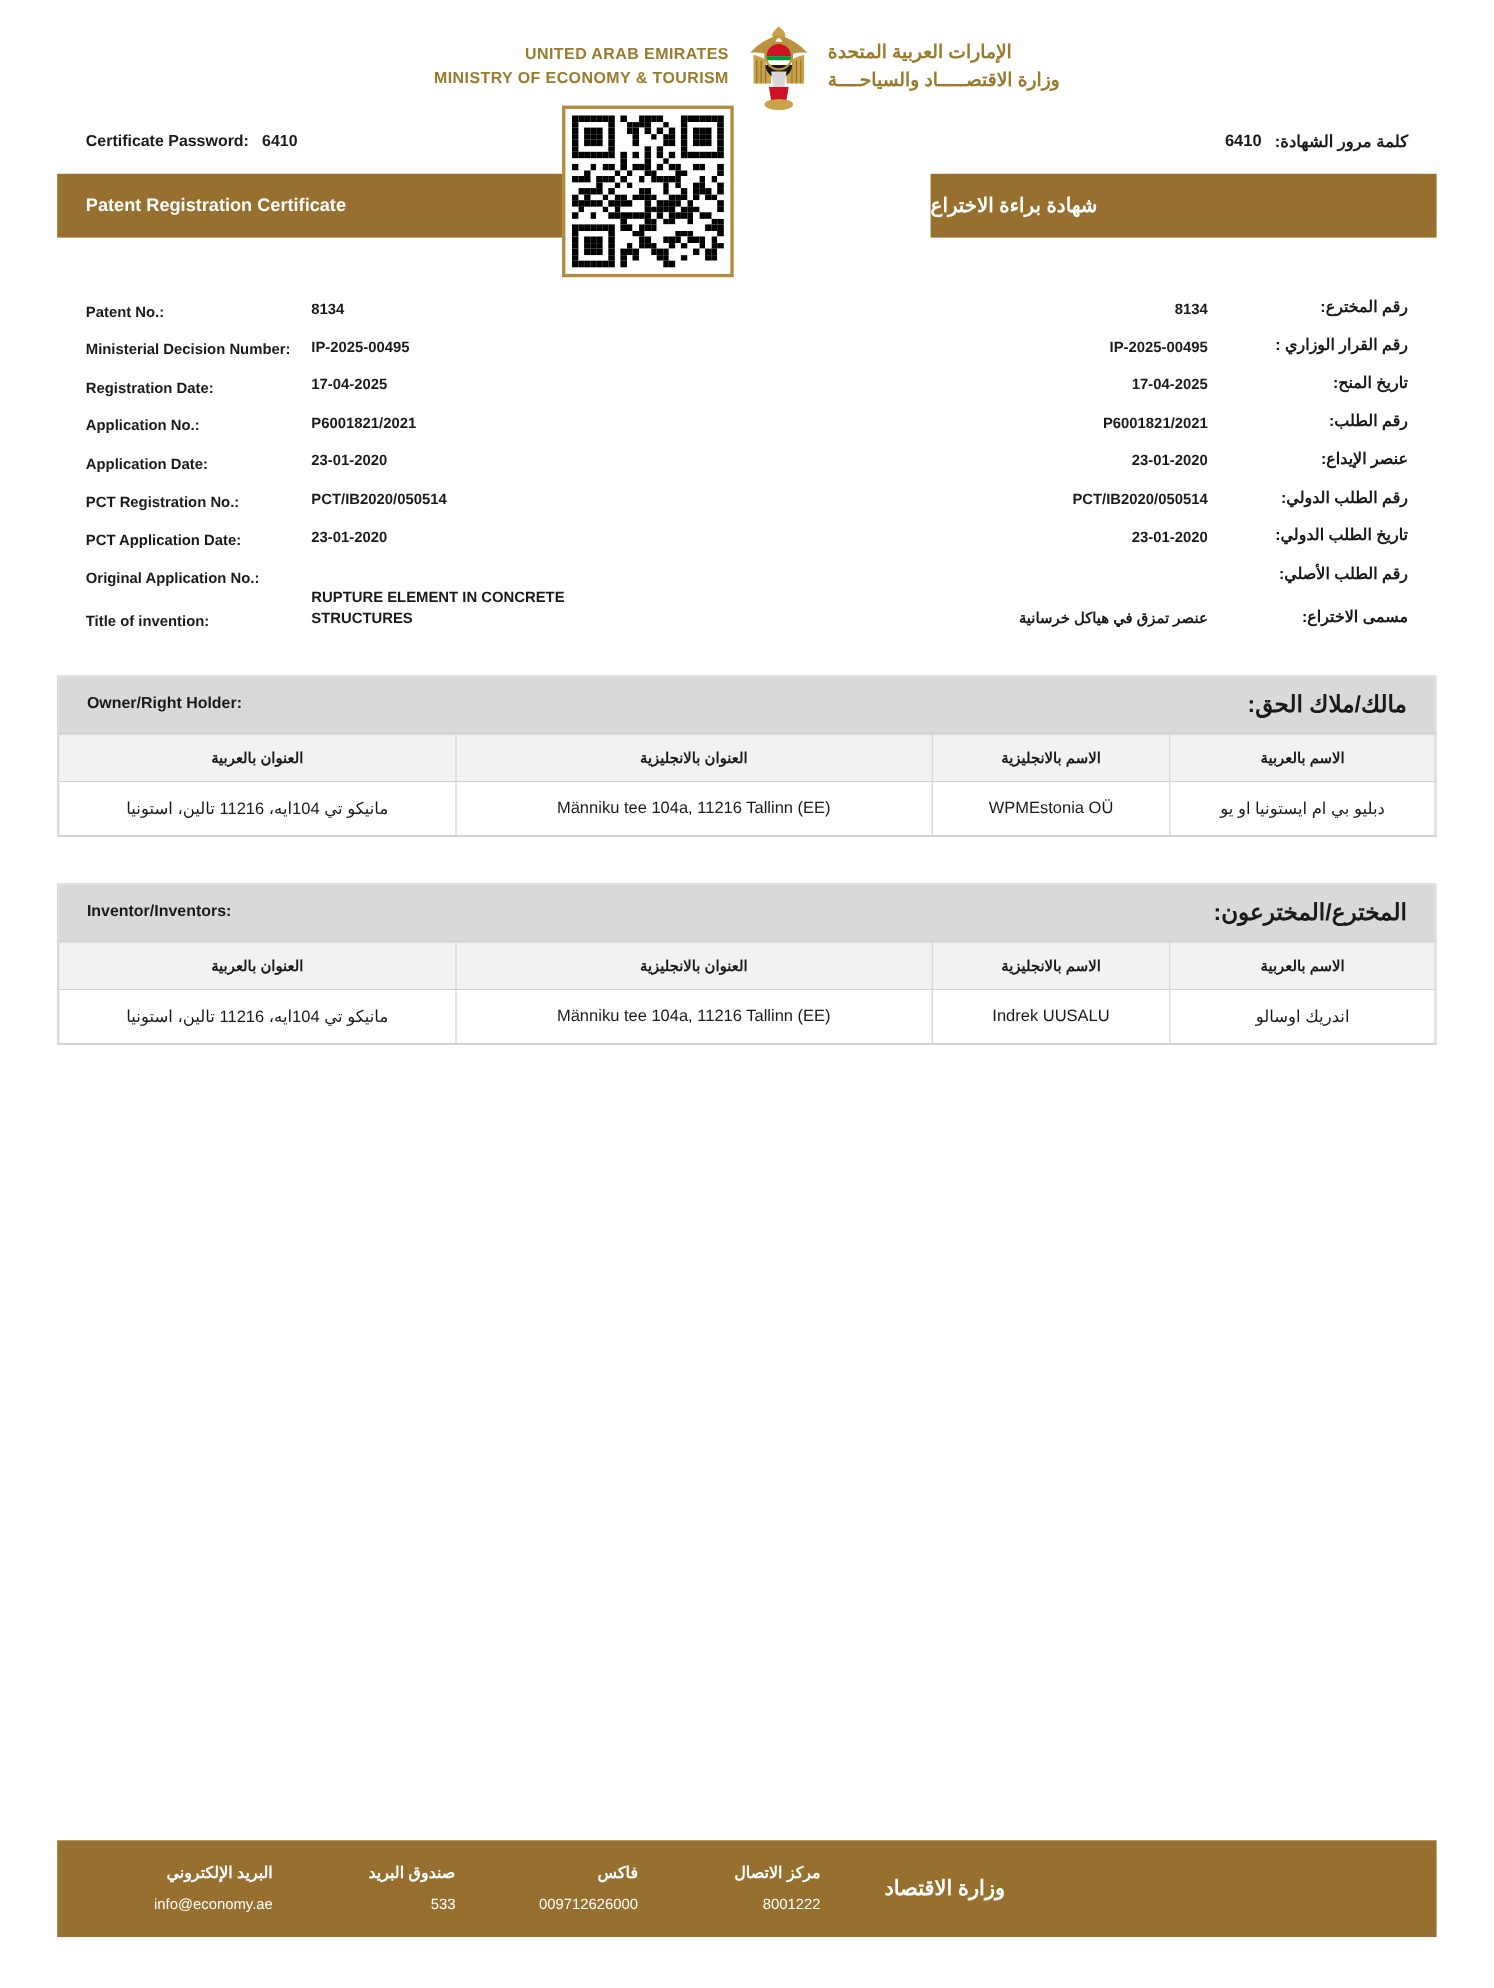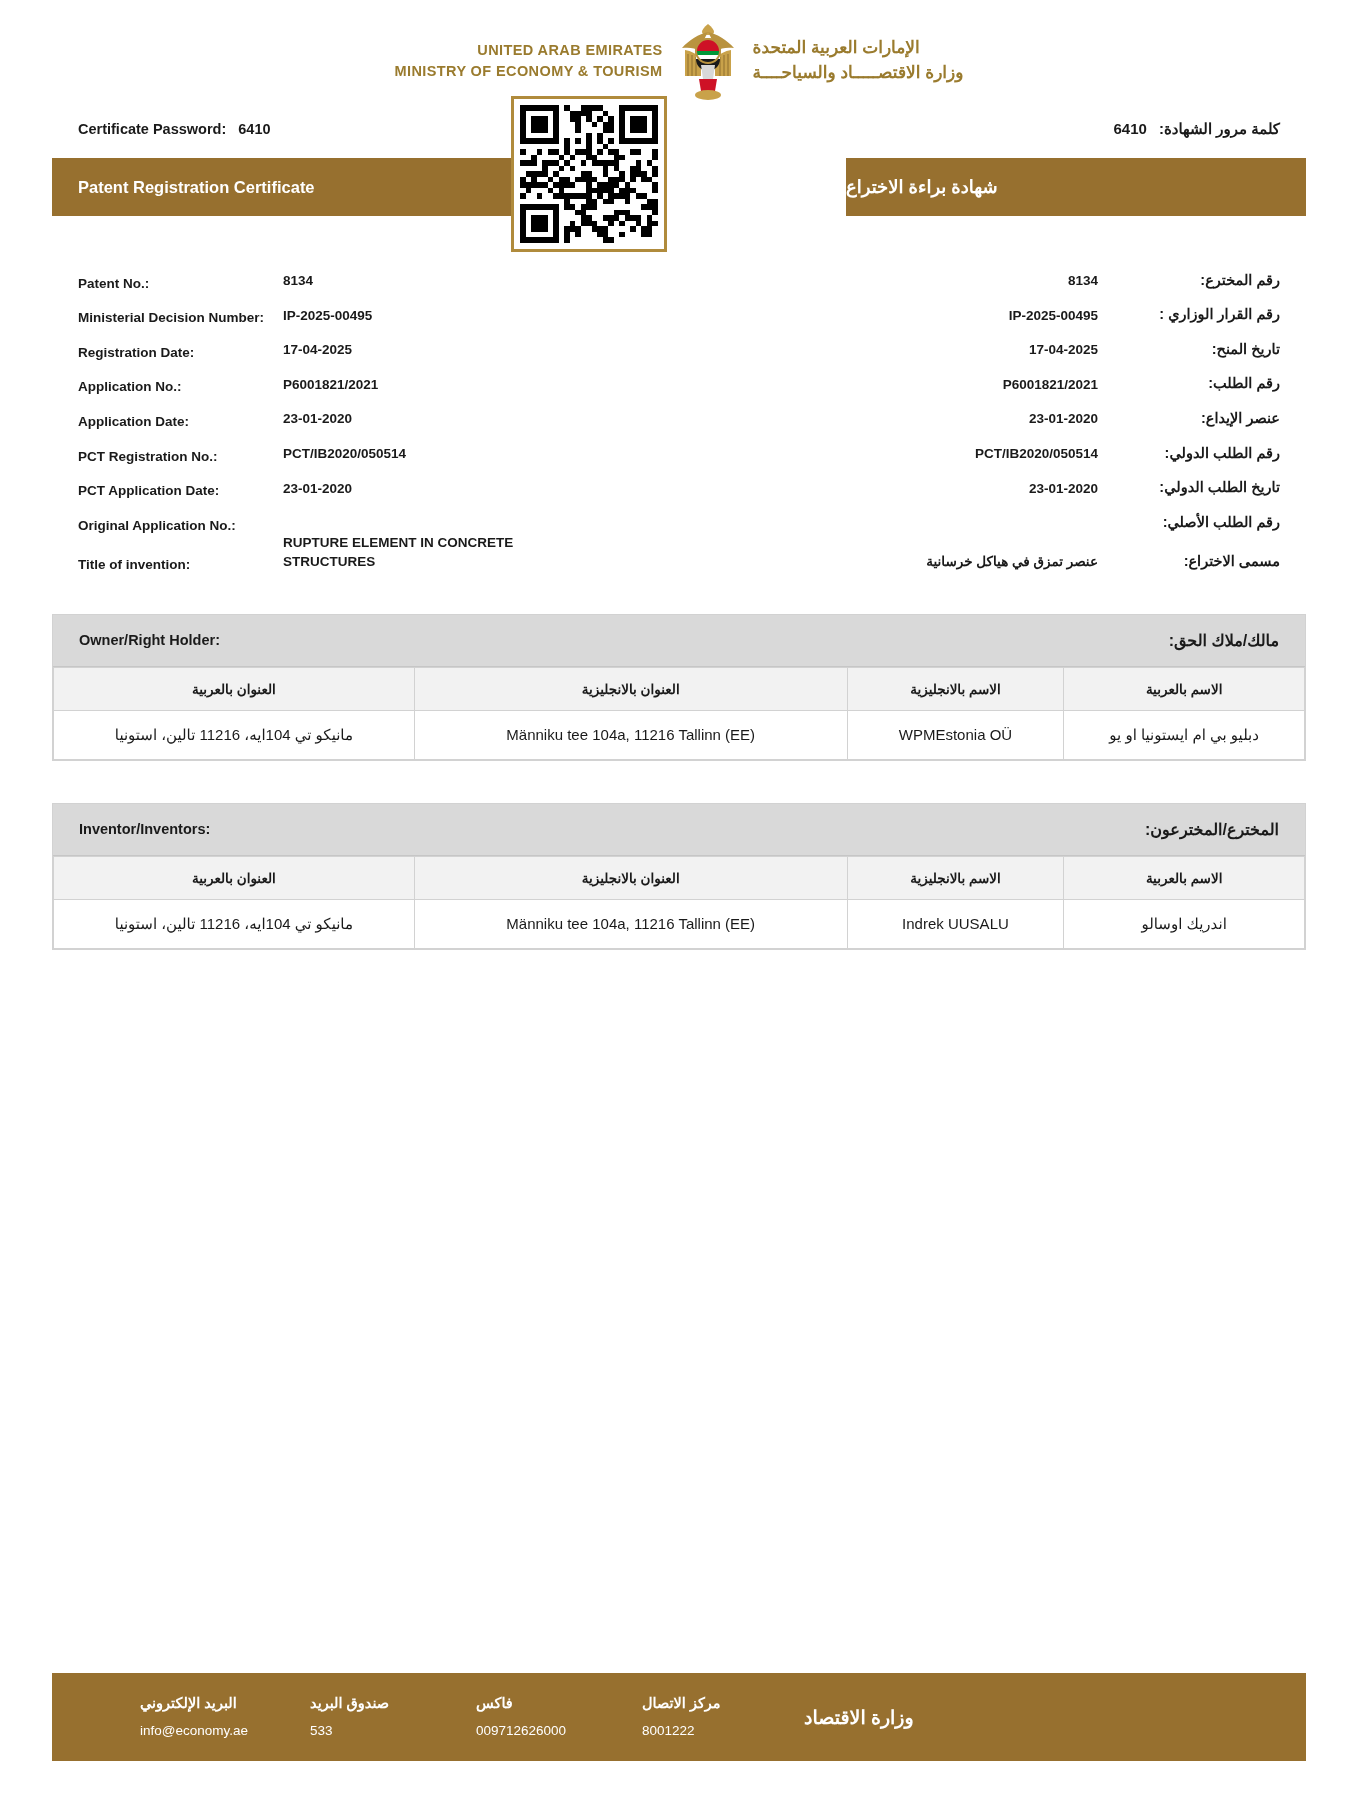--- a/index.html
+++ b/index.html
@@ -149,21 +149,21 @@
     background:#d9d9d9;
     display:flex;
     align-items:center;
     justify-content:space-between;
     height:52px;
     padding:0 26px;
     box-sizing:border-box;
     border-bottom:1px solid #c6c6c6;
   }
   .party-head .en{font-size:14.5px;font-weight:bold;}
-  .party-head .ar{font-size:16px;font-weight:bold;direction:rtl;}
+  .party-head .ar{font-size:21px;font-weight:bold;direction:rtl;}
 
   table.ptbl{
     width:100%;
     border-collapse:collapse;
     table-layout:fixed;
   }
   table.ptbl th, table.ptbl td{
     border:1px solid #d2d2d2;
     text-align:center;
     vertical-align:middle;
@@ -204,21 +204,21 @@
     padding:0 26px;
     box-sizing:border-box;
   }
   .f-brand{
     font-size:19px;
     font-weight:bold;
     margin-left:58px;
     white-space:nowrap;
   }
   .f-item{
-    text-align:left;
+    text-align:right;
     margin-left:62px;
     line-height:1.9;
     min-width:104px;
   }
   .f-item .lbl{font-size:14.5px;font-weight:bold;}
   .f-item .val{font-size:13.5px;font-weight:normal;direction:ltr;}
 </style>
 </head>
 <body>
 

